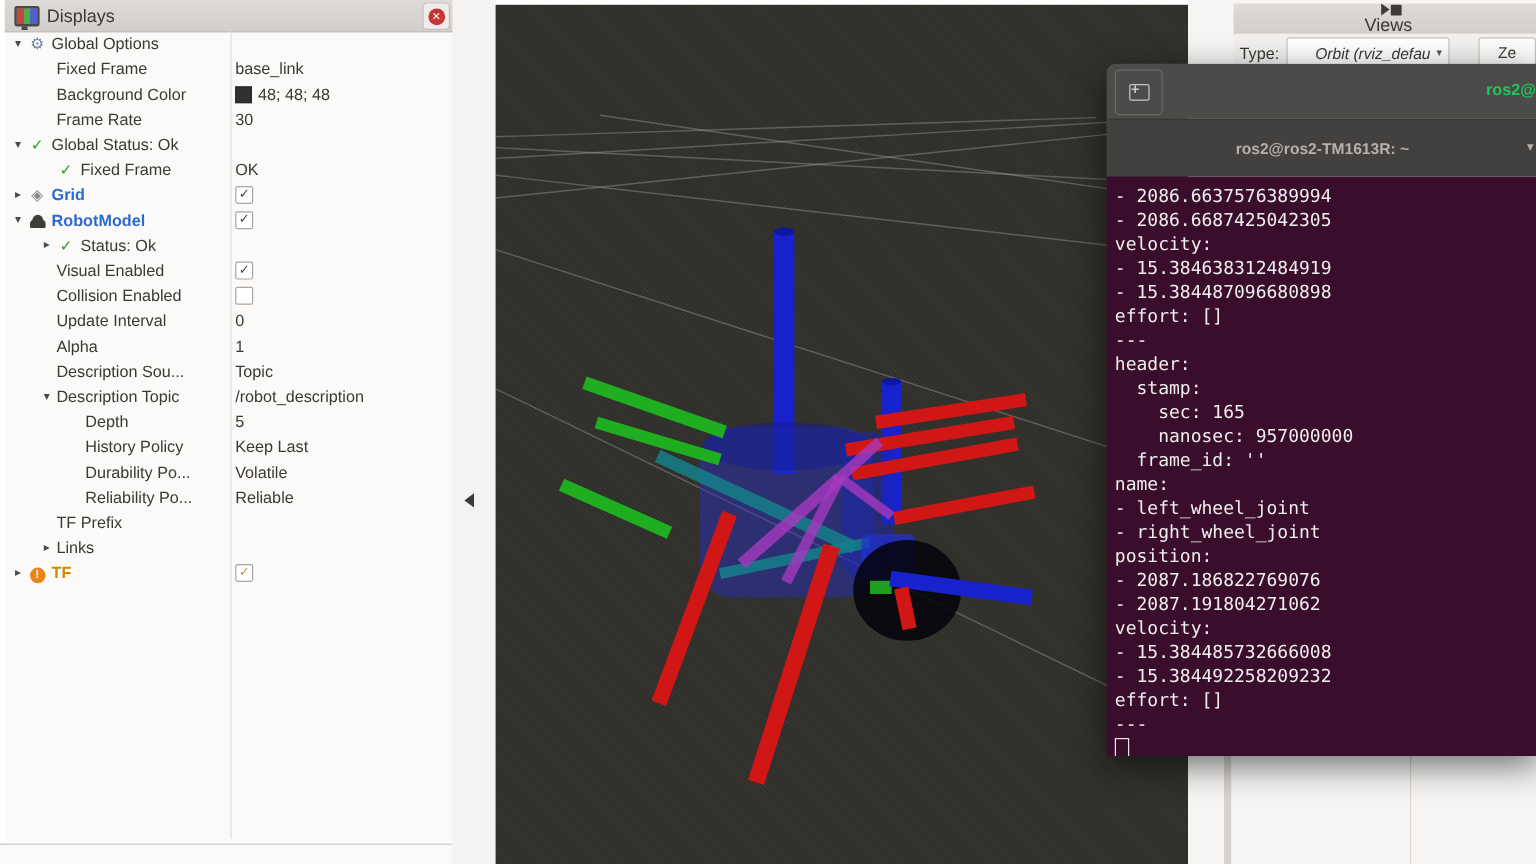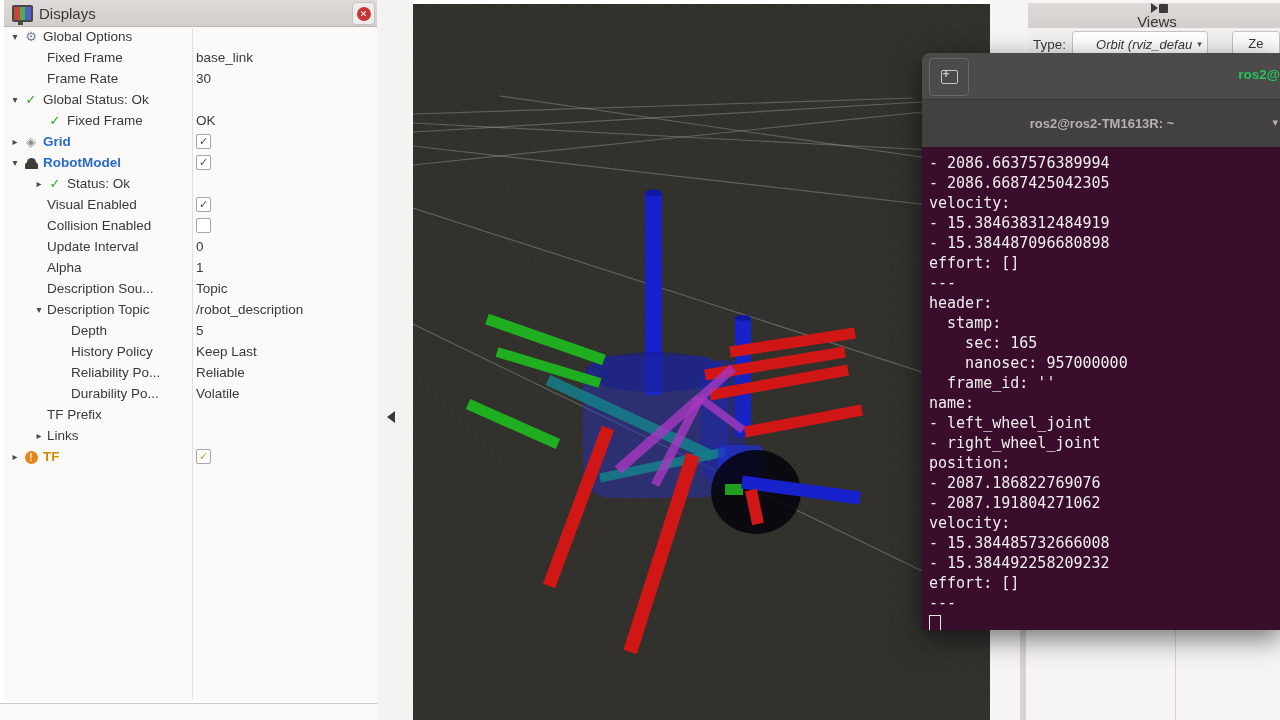--- a/index.html
+++ b/index.html
@@ -114,20 +114,28 @@
           <span class="tree-icon icon-gear">⚙</span>
           <span class="tree-label">Global Options</span>
         </div>
         <div class="tree-row ind1">
           <span class="tree-arrow"></span>
           <span class="tree-label">Fixed Frame</span>
           <span class="tree-value">base_link</span>
         </div>
         <div class="tree-row ind1">
           <span class="tree-arrow"></span>
+          <span class="tree-label">Background Color</span>
+          <span class="tree-value">
+            <span class="swatch" style="background: rgb(48, 48, 48);"></span>
+            <span>48; 48; 48</span>
+          </span>
+        </div>
+        <div class="tree-row ind1">
+          <span class="tree-arrow"></span>
           <span class="tree-label">Frame Rate</span>
           <span class="tree-value">30</span>
         </div>
         <div class="tree-row ind0">
           <span class="tree-arrow">▾</span>
           <span class="tree-icon icon-check">✓</span>
           <span class="tree-label">Global Status: Ok</span>
         </div>
         <div class="tree-row ind1">
           <span class="tree-arrow"></span>
@@ -195,27 +203,27 @@
           <span class="tree-label">Depth</span>
           <span class="tree-value">5</span>
         </div>
         <div class="tree-row ind2">
           <span class="tree-arrow"></span>
           <span class="tree-label">History Policy</span>
           <span class="tree-value">Keep Last</span>
         </div>
         <div class="tree-row ind2">
           <span class="tree-arrow"></span>
+          <span class="tree-label">Durability Po...</span>
+          <span class="tree-value">Volatile</span>
+        </div>
+        <div class="tree-row ind2">
+          <span class="tree-arrow"></span>
           <span class="tree-label">Reliability Po...</span>
           <span class="tree-value">Reliable</span>
-        </div>
-        <div class="tree-row ind2">
-          <span class="tree-arrow"></span>
-          <span class="tree-label">Durability Po...</span>
-          <span class="tree-value">Volatile</span>
         </div>
         <div class="tree-row ind1">
           <span class="tree-arrow"></span>
           <span class="tree-label">TF Prefix</span>
           <span class="tree-value"></span>
         </div>
         <div class="tree-row ind1">
           <span class="tree-arrow">▸</span>
           <span class="tree-label">Links</span>
         </div>

